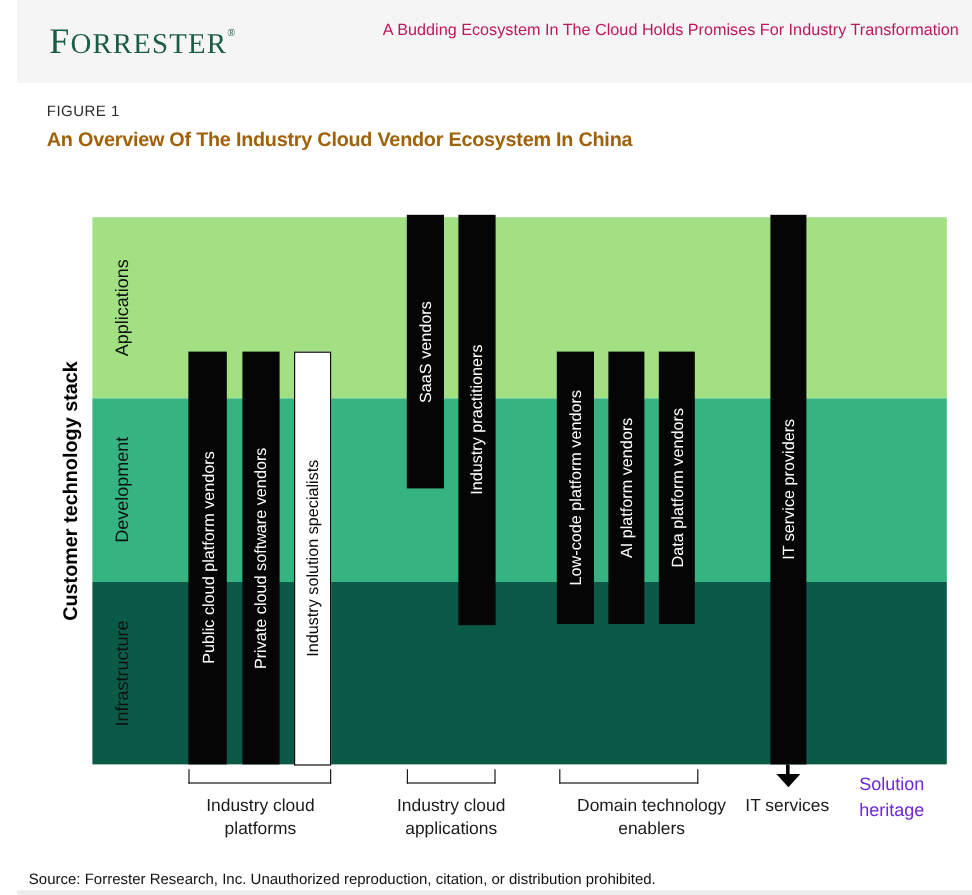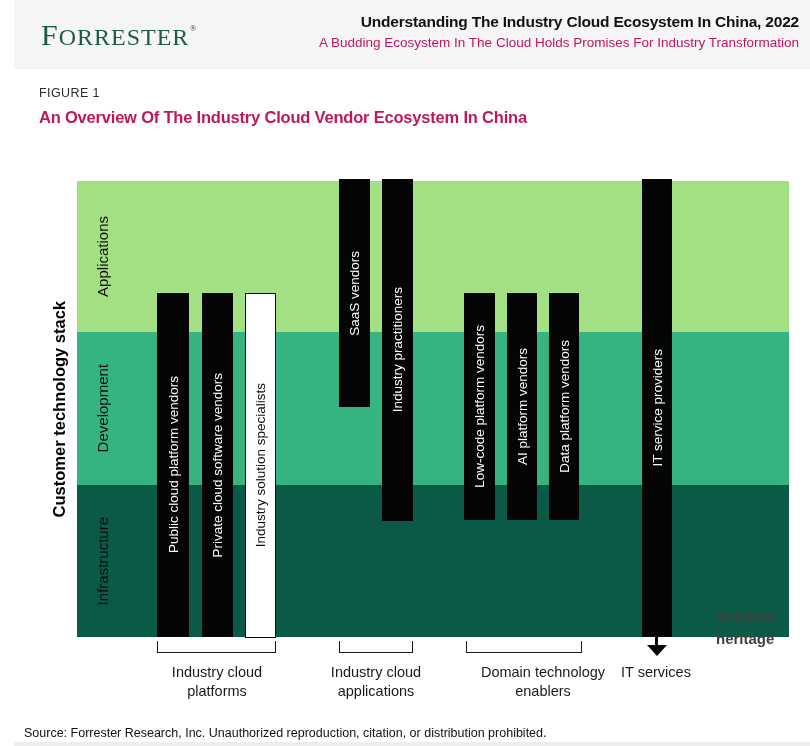--- a/index.html
+++ b/index.html
@@ -56,21 +56,21 @@
     font-size: 12.5px;
     color: #2b2b2b;
     letter-spacing: 0.4px;
     text-align: center;
   }
   .figure-title {
     position: absolute;
     left: 25px; top: 108px;
     font-size: 16.5px;
     font-weight: bold;
-    color: #be185d;
+    color: #a16207;
     letter-spacing: -0.2px;
   }
 
   
   .rot {
     writing-mode: vertical-rl;
     transform: rotate(180deg);
     white-space: nowrap;
   }
 
@@ -151,24 +151,24 @@
     font-size: 14.5px;
     color: #1a1a1a;
     line-height: 19px;
   }
   .group-platforms { left: 133px; width: 140px; }
   .group-applications { left: 292px; width: 140px; }
   .group-enablers { left: 456px; width: 146px; }
   .group-it { left: 592px; width: 100px; }
   .heritage {
     position: absolute;
-    left: 702px; top: 606px;
+    left: 702px; top: 643px;
     font-size: 15px;
-    font-weight: bold;
-    color: #404040;
+    font-weight: normal;
+    color: #6d28d9;
     line-height: 21.5px;
   }
 
   
   .source {
     position: absolute;
     left: 10px; top: 726px;
     font-size: 12.5px;
     color: #111111;
     text-align: right;
@@ -183,21 +183,20 @@
 </head>
 <body>
 
 <div class="page">
 
   <div class="header">
     <div class="logo">
       <span class="logo-first">F</span><span class="logo-rest">ORRESTER</span><span class="logo-reg">®</span>
     </div>
     <div class="header-titles">
-      <div class="header-title">Understanding The Industry Cloud Ecosystem In China, 2022</div>
       <div class="header-subtitle">A Budding Ecosystem In The Cloud Holds Promises For Industry Transformation</div>
     </div>
   </div>
 
   <div class="figure-label">FIGURE 1</div>
   <div class="figure-title">An Overview Of The Industry Cloud Vendor Ecosystem In China</div>
 
   <div class="stack-axis">
     <span class="rot">Customer technology stack</span>
   </div>

